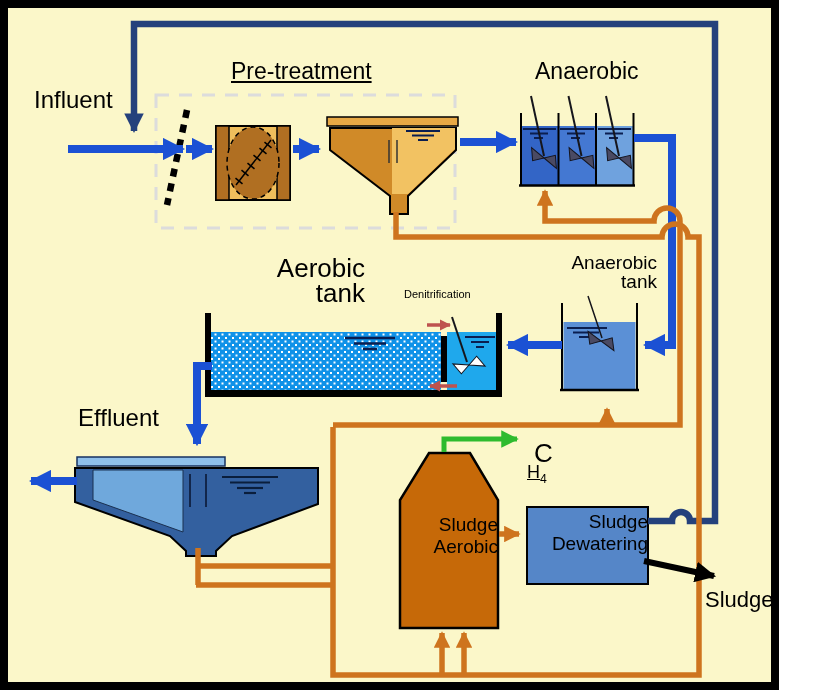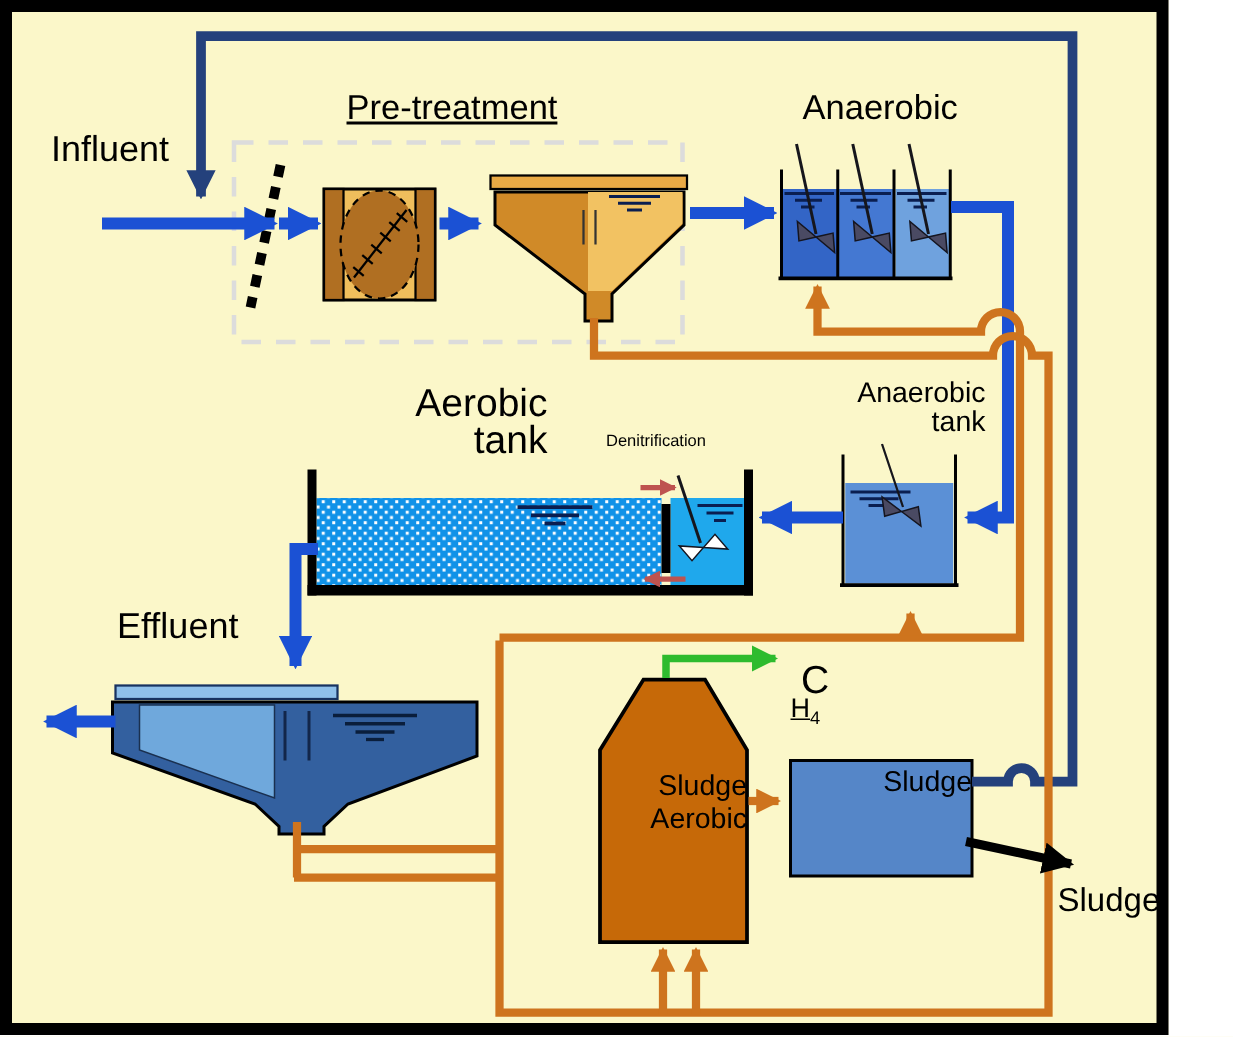--- a/index.html
+++ b/index.html
@@ -218,15 +218,16 @@
   </div>
   <div class="lbl" style="left:34px;top:406px;font-size:24px;margin-left:44px;">Effluent</div>
   <div class="lbl" style="left:534px;top:440px;font-size:26px;">C</div>
   <div class="lbl" style="left:527px;top:463px;font-size:18px;text-decoration:underline;"><span>H</span><sub>4</sub></div>
   <div class="lbl center" style="left:399px;top:514px;width:99px;font-size:19px;line-height:1.15;">
     <div>Sludge</div>
     <div>Aerobic</div>
   </div>
   <div class="lbl center" style="left:527px;top:511px;width:121px;font-size:19px;line-height:1.15;">
     <div>Sludge</div>
+    <div>Dewatering</div>
   </div>
   <div class="lbl" style="left:705px;top:589px;font-size:22px;z-index:5;">Sludge</div>
 </div>
 
 </body></html>

